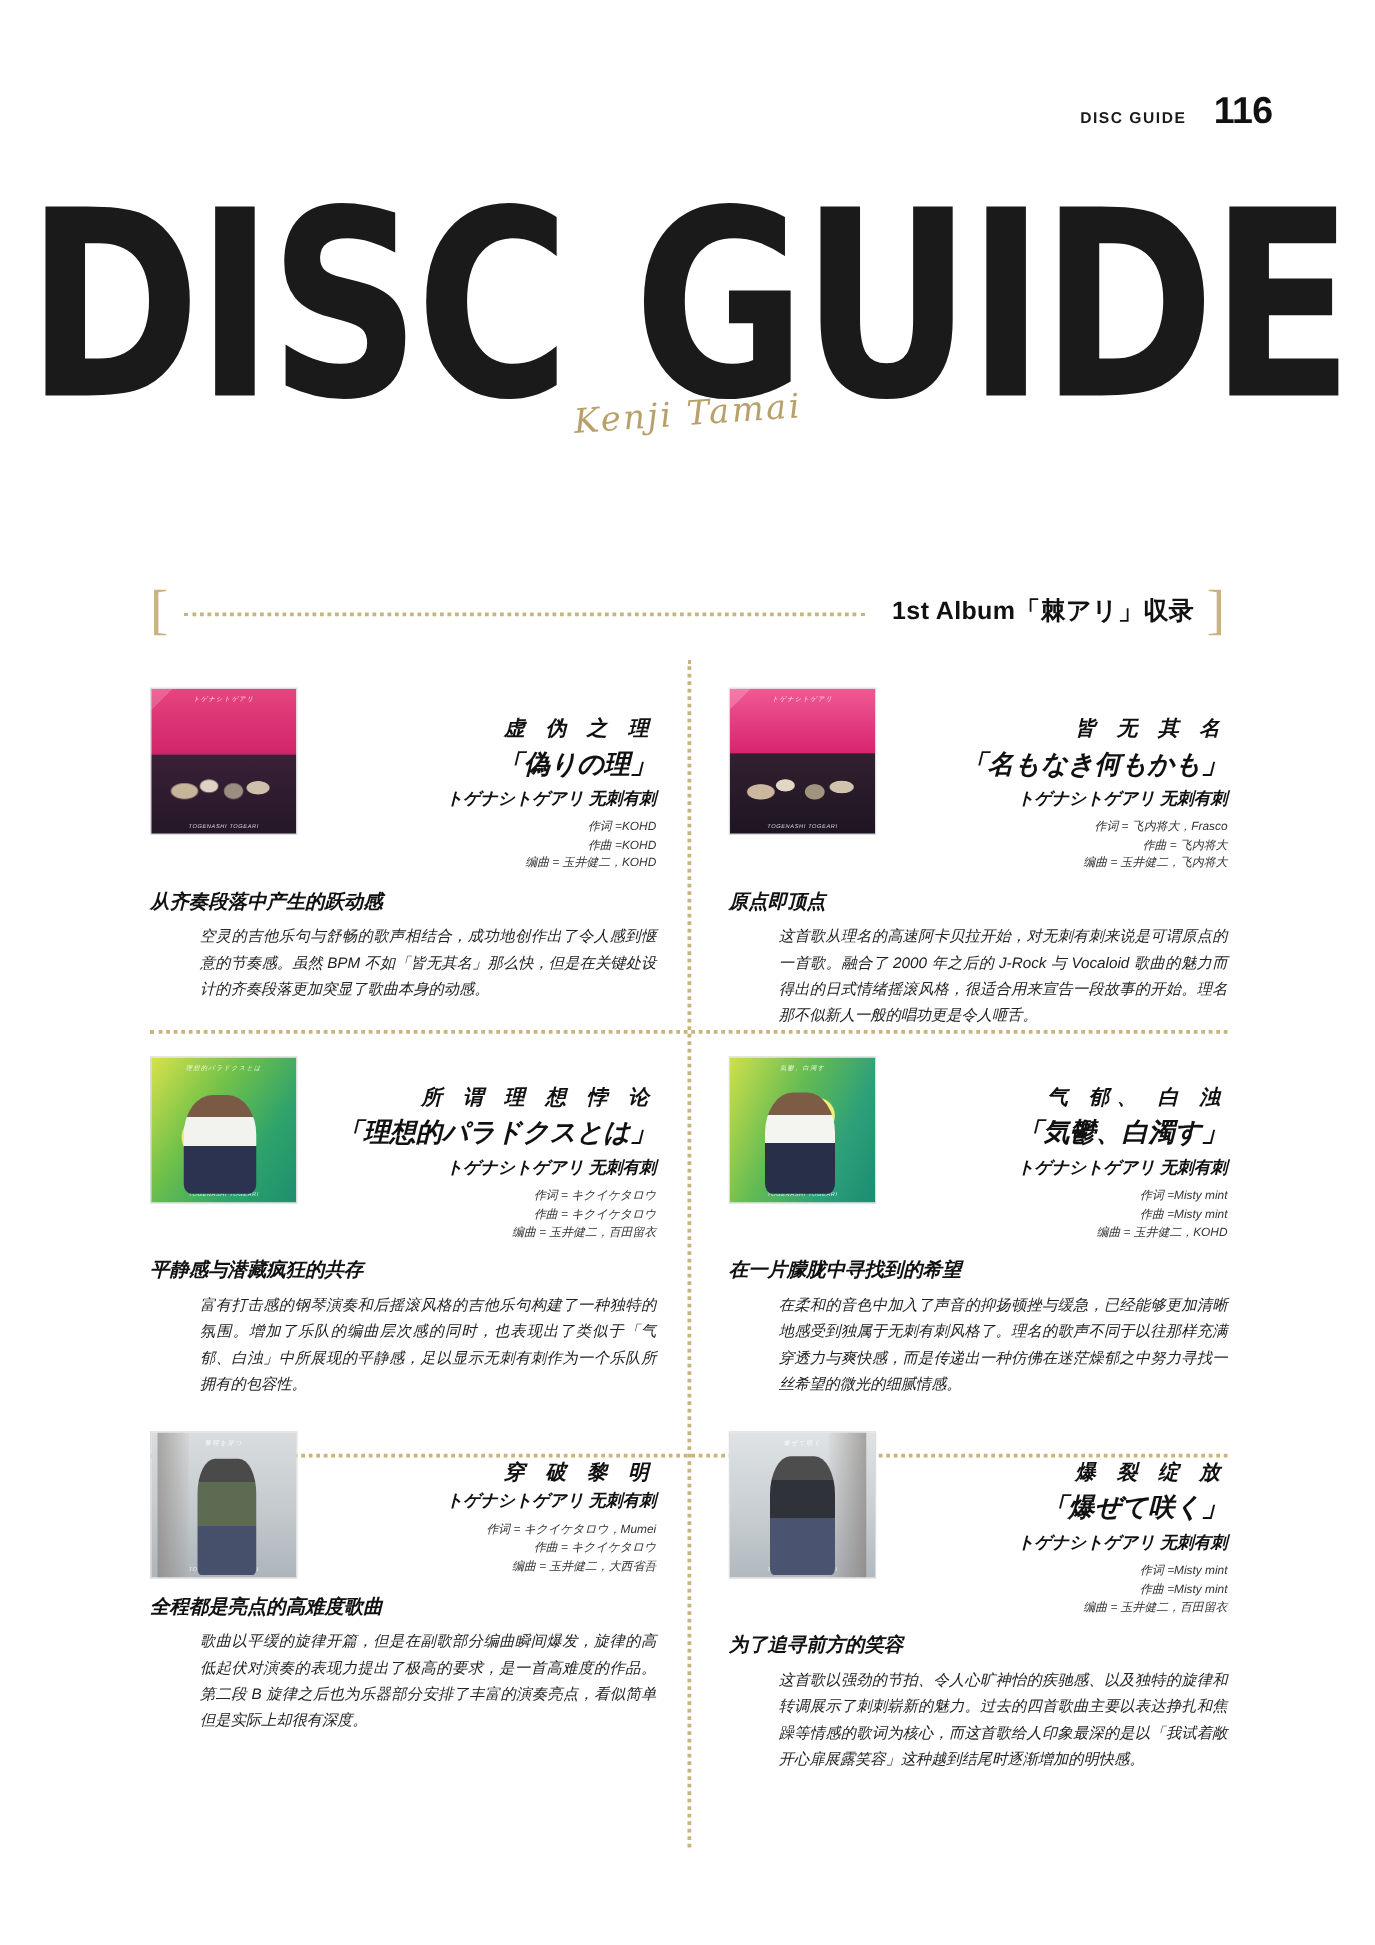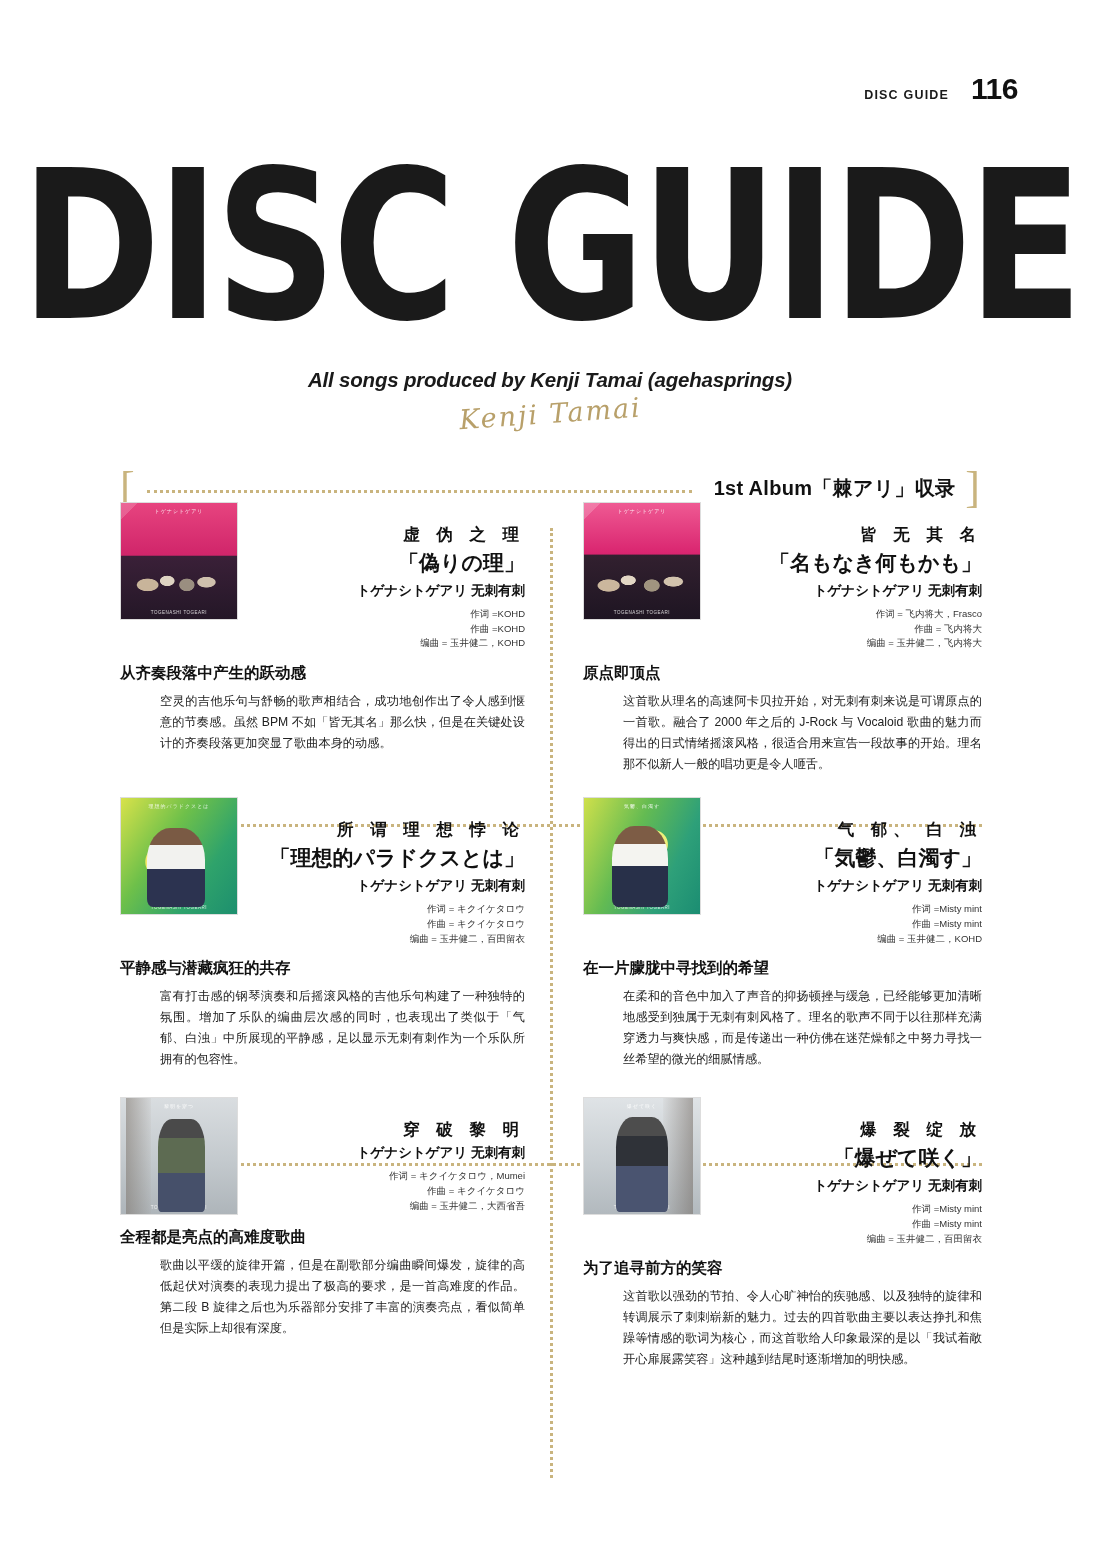--- a/index.html
+++ b/index.html
@@ -106,25 +106,26 @@
     font-weight: bold;
     color: #111;
     white-space: nowrap;
     padding: 0 10px;
     letter-spacing: 0.3px;
   }
 
   
   .grid {
     position: absolute;
-    top: 502px;
+    top: 550px;
     left: 120px;
     width: 862px;
     display: flex;
     flex-wrap: wrap;
+    font-style: italic;
   }
   .col-divider {
     position: absolute;
     top: 528px;
     left: 550px;
     height: 950px;
     border-left: 3px dotted #c9b47e;
   }
   .row-divider {
     position: absolute;
@@ -342,21 +343,20 @@
 </head>
 <body>
 
 <div class="page-header">
   <div class="label">DISC GUIDE</div>
   <div class="num">116</div>
 </div>
 
 <div class="title-block">
   <div class="big-title">DISC GUIDE</div>
-  <div class="subtitle">All songs produced by Kenji Tamai (agehasprings)</div>
   <div><span class="signature">Kenji Tamai</span></div>
 </div>
 
 <div class="album-band">
   <span class="bracket">[</span>
   <span class="band-dots"></span>
   <span class="album-label">1st Album「棘アリ」収录</span>
   <span class="bracket">]</span>
 </div>
 

